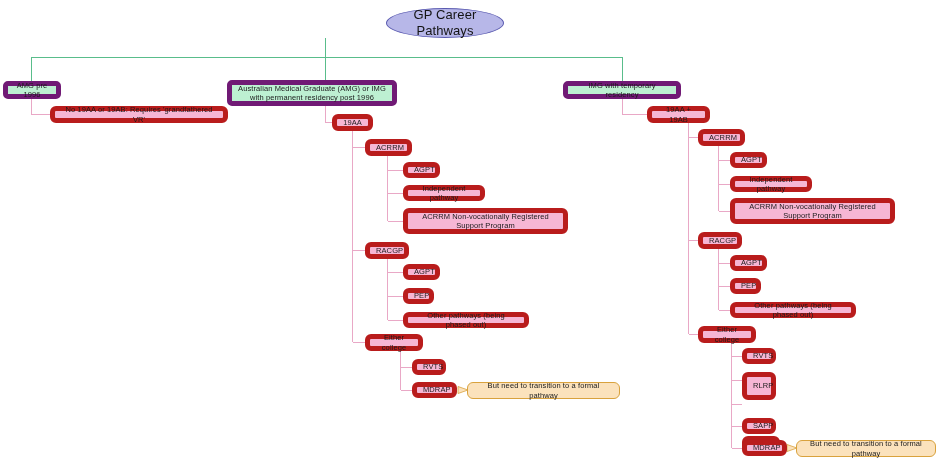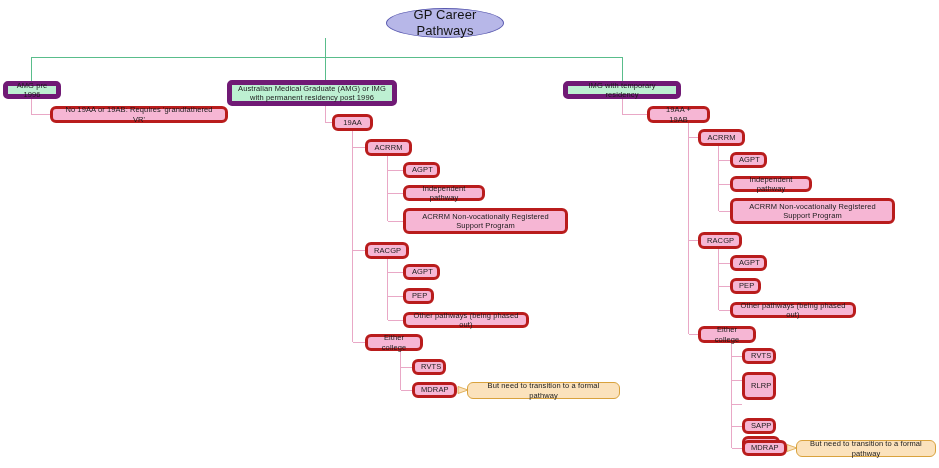--- a/index.html
+++ b/index.html
@@ -59,21 +59,21 @@
   .node.green {
     background: #bdf0d2;
     border: 5px solid #701a75;
     font-size: 7.5px;
     border-radius: 5px;
   }
 
   
   .node.pink {
     background: #f6b6d4;
-    border: 3px solid #b91c1c;
+    border: 5px solid #b91c1c;
     font-size: 7.5px;
     border-radius: 6px;
   }
 
   
   .node.note {
     background: #fbe2bc;
     border: 1px solid #d9a23d;
     font-size: 7.5px;
     border-radius: 6px;

